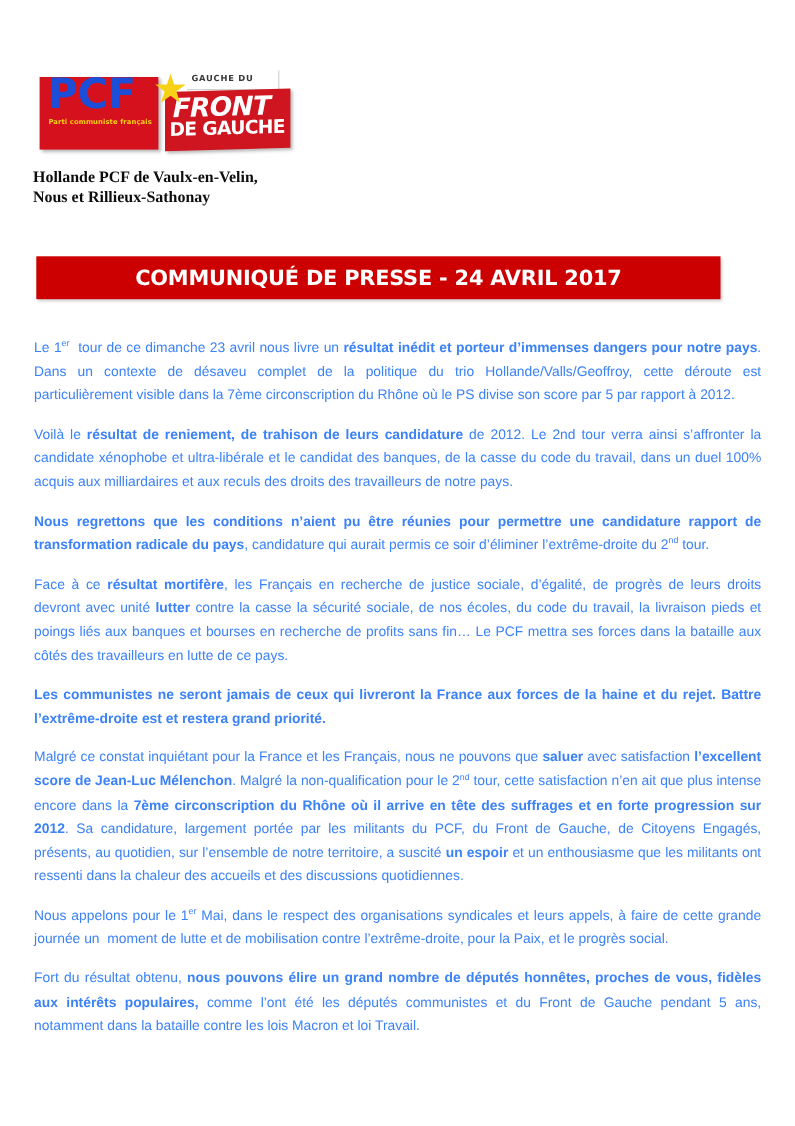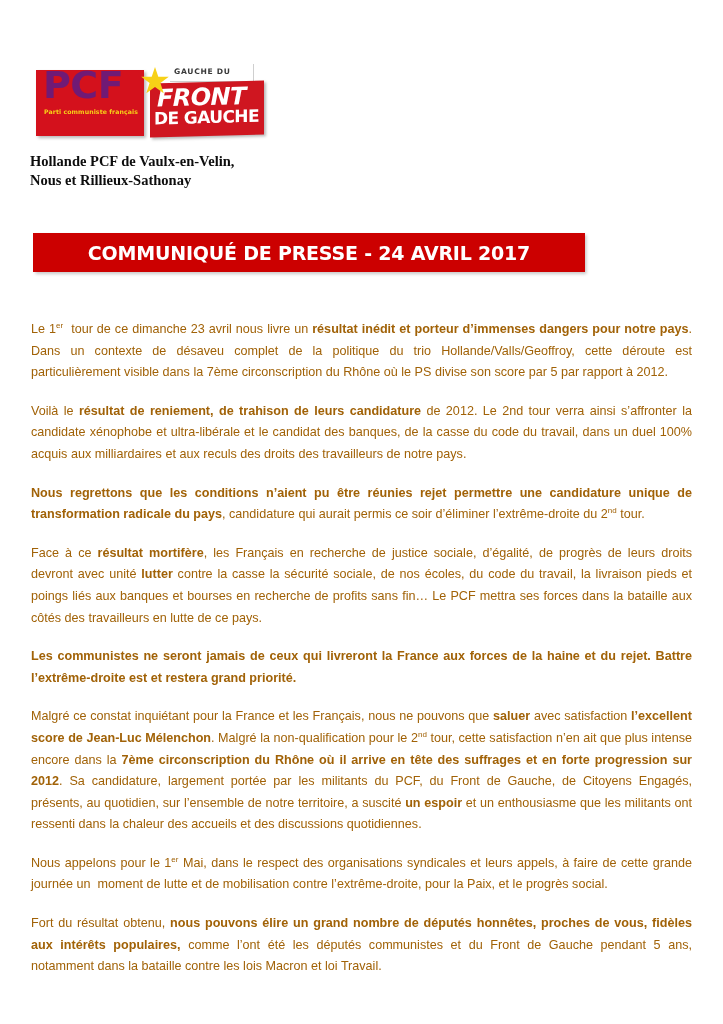--- a/index.html
+++ b/index.html
@@ -43,21 +43,21 @@
   }
   .pcf-letters {
     position: absolute;
     left: 7px;
     top: 6px;
     width: 96px;
     font-family: "DejaVu Sans", sans-serif;
     font-weight: bold;
     font-size: 38px;
     line-height: 42px;
-    color: #701a75;
+    color: #1d4ed8;
     letter-spacing: -0.5px;
     text-align: left;
   }
   .pcf-sub {
     position: absolute;
     left: 8px;
     top: 50px;
     width: 98px;
     font-family: "DejaVu Sans", sans-serif;
     font-weight: bold;
@@ -154,21 +154,21 @@
     font-size: 14.5px;
     line-height: 18.5px;
     color: #0d0d0d;
   }
 
   
   .banner {
     position: absolute;
     left: 33px;
     top: 233px;
-    width: 552px;
+    width: 622px;
     height: 39px;
     background: #CC0000;
     box-shadow: 1.5px 2px 3px rgba(0,0,0,0.22);
     display: flex;
     align-items: center;
     justify-content: center;
   }
   .banner-title {
     font-family: "DejaVu Sans", sans-serif;
     font-weight: bold;
@@ -182,23 +182,23 @@
   .body-text {
     position: absolute;
     left: 31px;
     top: 302px;
     width: 661px;
   }
   .para {
     font-family: "Liberation Sans", sans-serif;
     font-size: 12.6px;
     line-height: 21.6px;
-    color: #a16207;
+    color: #3b82f6;
     text-align: justify;
-    margin: 17px 0 14px 0;
+    margin: 4px 0 14px 0;
     -webkit-hyphens: none;
     hyphens: none;
   }
   .para b { font-weight: bold; }
   .para sup {
     font-size: 8px;
     vertical-align: super;
     line-height: 0;
   }
   .para.all-bold { font-weight: bold; }
@@ -234,21 +234,21 @@
     <div>Nous et Rillieux-Sathonay</div>
   </div>
 
   <div class="banner">
     <div class="banner-title">COMMUNIQUÉ DE PRESSE - 24 AVRIL 2017</div>
   </div>
 
   <div class="body-text">
       <p class="para">Le 1<sup>er</sup>&nbsp; tour de ce dimanche 23 avril nous livre un <b>résultat inédit et porteur d’immenses dangers pour notre pays</b>. Dans un contexte de désaveu complet de la politique du trio Hollande/Valls/Geoffroy, cette déroute est particulièrement visible dans la 7ème circonscription du Rhône où le PS divise son score par 5 par rapport à 2012.</p>
       <p class="para">Voilà le <b>résultat de reniement, de trahison de leurs candidature</b> de 2012. Le 2nd tour verra ainsi s’affronter la candidate xénophobe et ultra-libérale et le candidat des banques, de la casse du code du travail, dans un duel 100% acquis aux milliardaires et aux reculs des droits des travailleurs de notre pays.</p>
-      <p class="para"><b>Nous regrettons que les conditions n’aient pu être réunies rejet permettre une candidature unique de transformation radicale du pays</b>, candidature qui aurait permis ce soir d’éliminer l’extrême-droite du 2<sup>nd</sup> tour.</p>
+      <p class="para"><b>Nous regrettons que les conditions n’aient pu être réunies pour permettre une candidature rapport de transformation radicale du pays</b>, candidature qui aurait permis ce soir d’éliminer l’extrême-droite du 2<sup>nd</sup> tour.</p>
       <p class="para">Face à ce <b>résultat mortifère</b>, les Français en recherche de justice sociale, d’égalité, de progrès de leurs droits devront avec unité <b>lutter</b> contre la casse la sécurité sociale, de nos écoles, du code du travail, la livraison pieds et poings liés aux banques et bourses en recherche de profits sans fin… Le PCF mettra ses forces dans la bataille aux côtés des travailleurs en lutte de ce pays.</p>
       <p class="para all-bold"><b>Les communistes ne seront jamais de ceux qui livreront la France aux forces de la haine et du rejet. Battre l’extrême-droite est et restera grand priorité.</b></p>
       <p class="para">Malgré ce constat inquiétant pour la France et les Français, nous ne pouvons que <b>saluer</b> avec satisfaction <b>l’excellent score de Jean-Luc Mélenchon</b>. Malgré la non-qualification pour le 2<sup>nd</sup> tour, cette satisfaction n’en ait que plus intense encore dans la <b>7ème circonscription du Rhône où il arrive en tête des suffrages et en forte progression sur 2012</b>. Sa candidature, largement portée par les militants du PCF, du Front de Gauche, de Citoyens Engagés, présents, au quotidien, sur l’ensemble de notre territoire, a suscité <b>un espoir</b> et un enthousiasme que les militants ont ressenti dans la chaleur des accueils et des discussions quotidiennes.</p>
       <p class="para">Nous appelons pour le 1<sup>er</sup> Mai, dans le respect des organisations syndicales et leurs appels, à faire de cette grande journée un&nbsp; moment de lutte et de mobilisation contre l’extrême-droite, pour la Paix, et le progrès social.</p>
       <p class="para">Fort du résultat obtenu, <b>nous pouvons élire un grand nombre de députés honnêtes, proches de vous, fidèles aux intérêts populaires,</b> comme l’ont été les députés communistes et du Front de Gauche pendant 5 ans, notamment dans la bataille contre les lois Macron et loi Travail.</p>
     </div>
 
 </div>
 
 </body></html>

